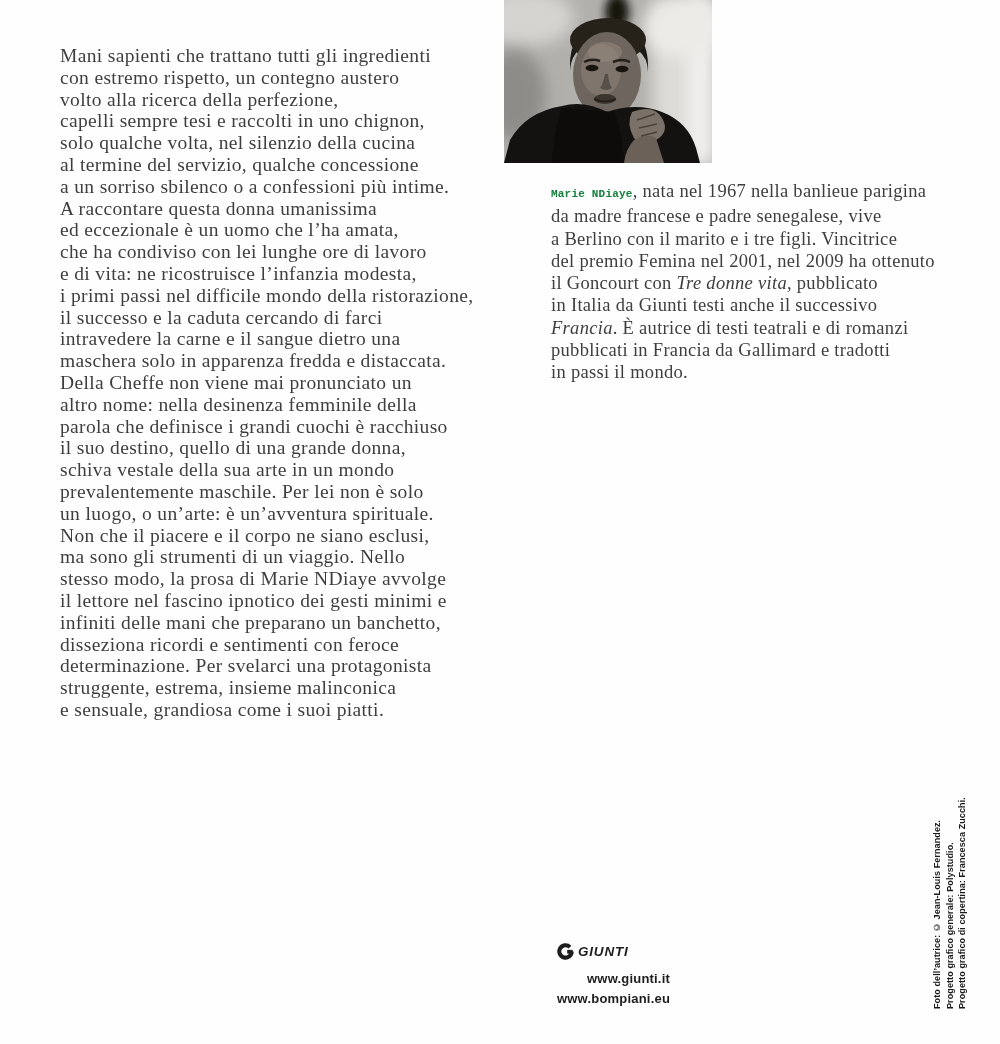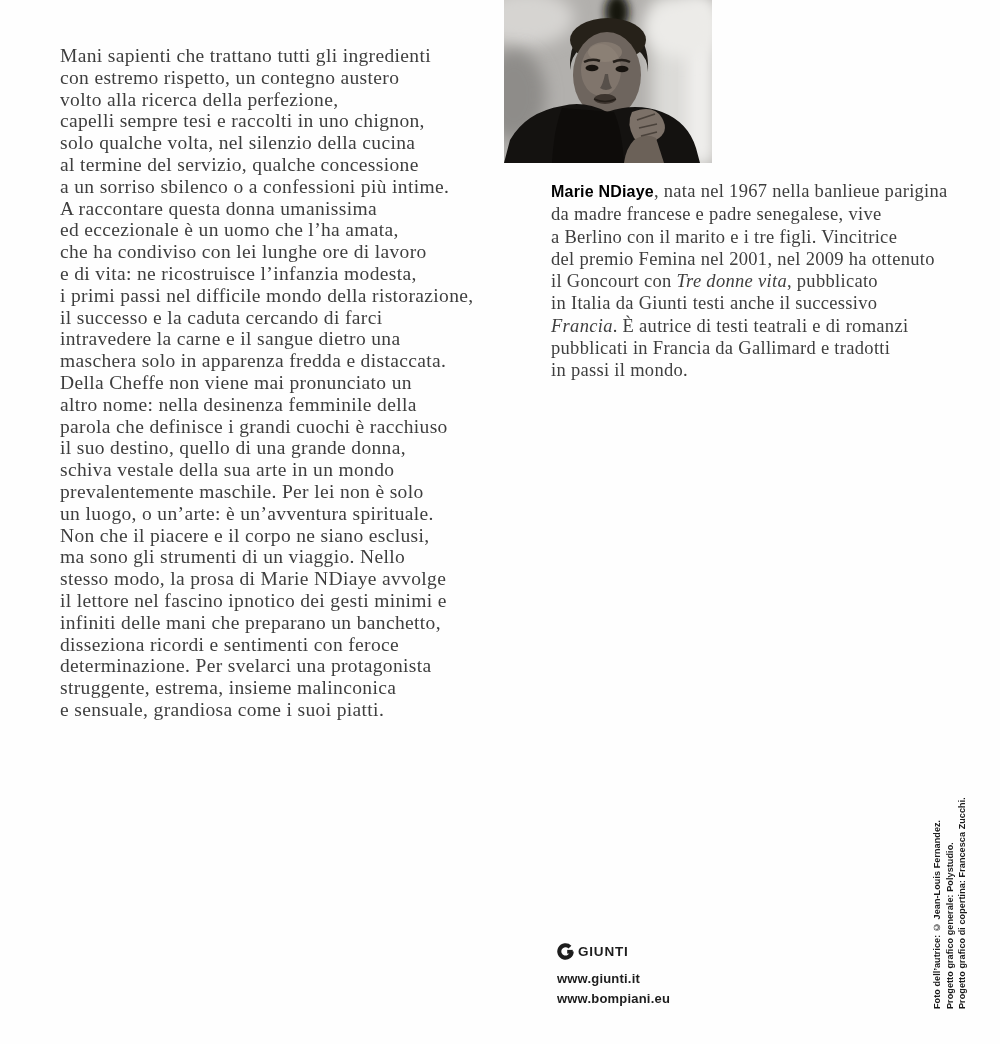--- a/index.html
+++ b/index.html
@@ -40,55 +40,57 @@
     position: absolute;
     left: 551px; top: 180px;
     width: 400px;
     font-size: 18.5px;
     line-height: 22.3px;
     letter-spacing: 0.3px;
     color: #3e3e3e;
     white-space: pre;
   }
   .bio .author-name {
-    font-family: Liberation Sans, sans-serif;
-    font-weight: 700;
-    font-size: 16px;
+    font-family: Liberation Mono, monospace;
+    font-weight: 700;
+    font-size: 11px;
     letter-spacing: 0.2px;
-    color: #000000;
+    color: #15803d;
   }
   .bio .book-title { font-style: italic; }
   
   .publisher {
     position: absolute;
     left: 557px; top: 942px;
     font-family: "Liberation Sans", sans-serif;
     color: #1d1d1d;
   }
   .logo-row {
     display: flex;
     align-items: center;
     gap: 4px;
     height: 18px;
+    font-style: italic;
   }
   .logo-g { display: inline-flex; width: 17px; height: 17px; }
   .logo-text {
     font-weight: 700;
     font-size: 13.5px;
     letter-spacing: 0.8px;
     color: #1d1d1d;
   }
   .urls {
     margin-top: 9px;
     font-weight: 700;
     font-size: 13px;
     line-height: 1.55;
     letter-spacing: 0.2px;
     white-space: pre;
     color: #1d1d1d;
+    text-align: right;
   }
   
   .credits {
     position: absolute;
     left: 931px; top: 831px;
     height: 178px;
     writing-mode: vertical-rl;
     transform: rotate(180deg);
     font-family: "Liberation Sans", sans-serif;
     font-weight: 700;

